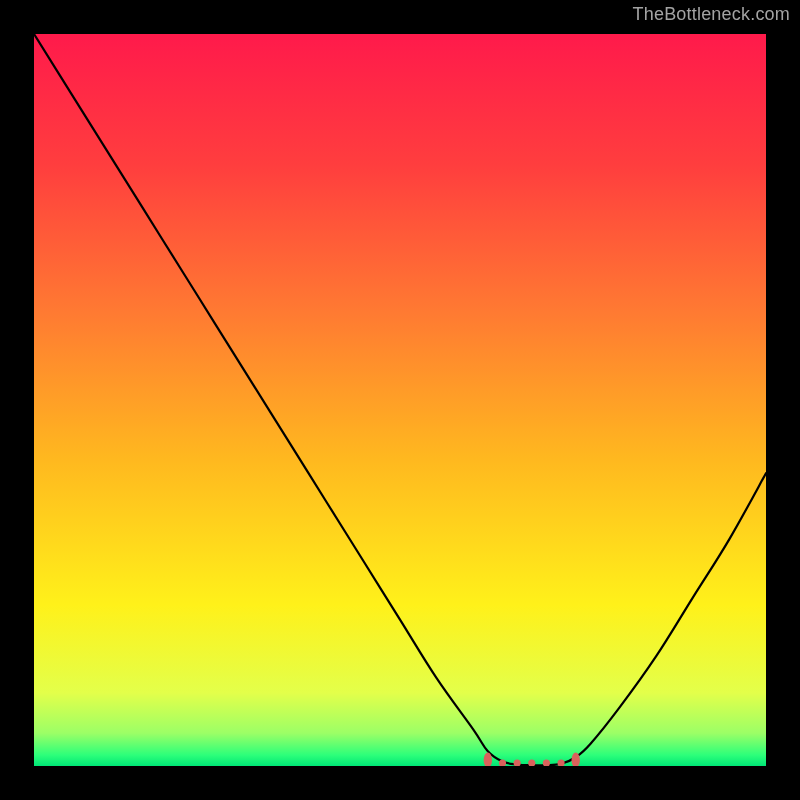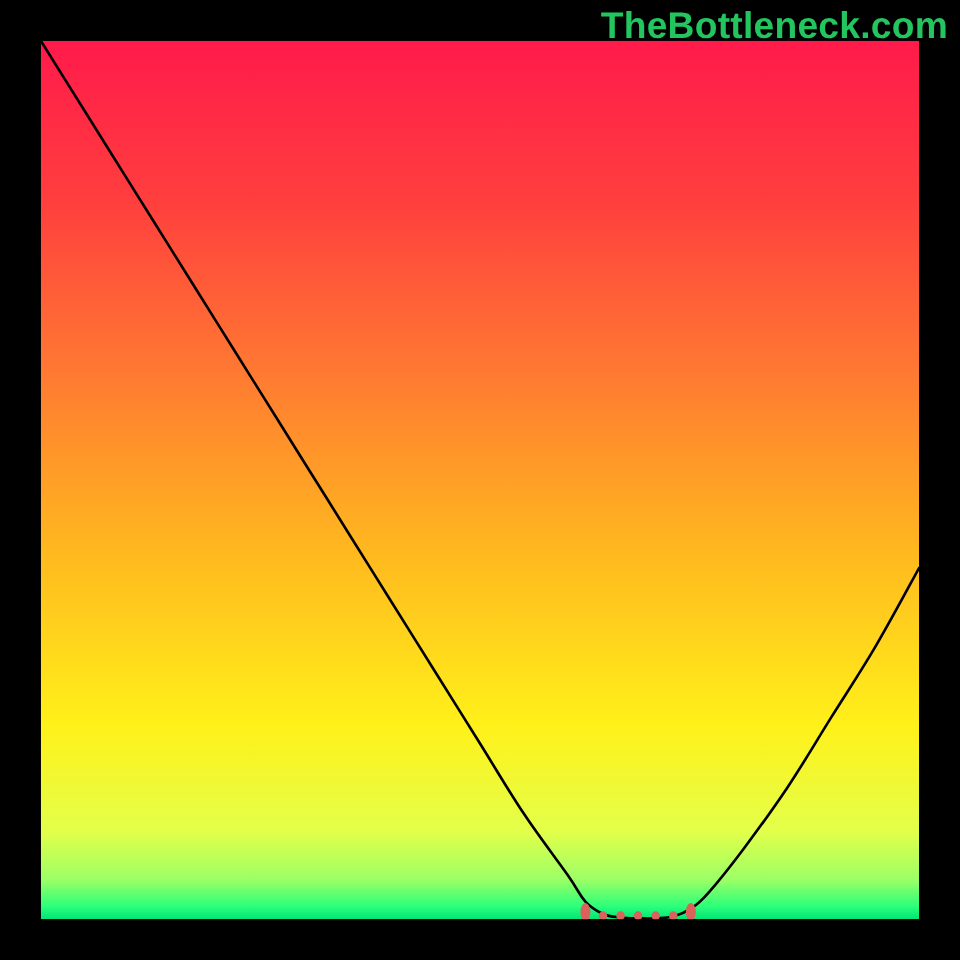--- a/index.html
+++ b/index.html
@@ -14,23 +14,23 @@
   .frame {
     position: relative;
     width: 800px;
     height: 800px;
     background: #000;
   }
   .attribution {
     position: absolute;
     top: 4px;
     right: 10px;
-    color: #22c55e;
-    font-size: 31px;
-    font-weight: 700;
+    color: #a3a3a3;
+    font-size: 18px;
+    font-weight: 400;
     letter-spacing: 0.2px;
   }
   svg.plot {
     position: absolute;
     left: 34px;
     top: 34px;
     width: 732px;
     height: 732px;
     display: block;
   }

